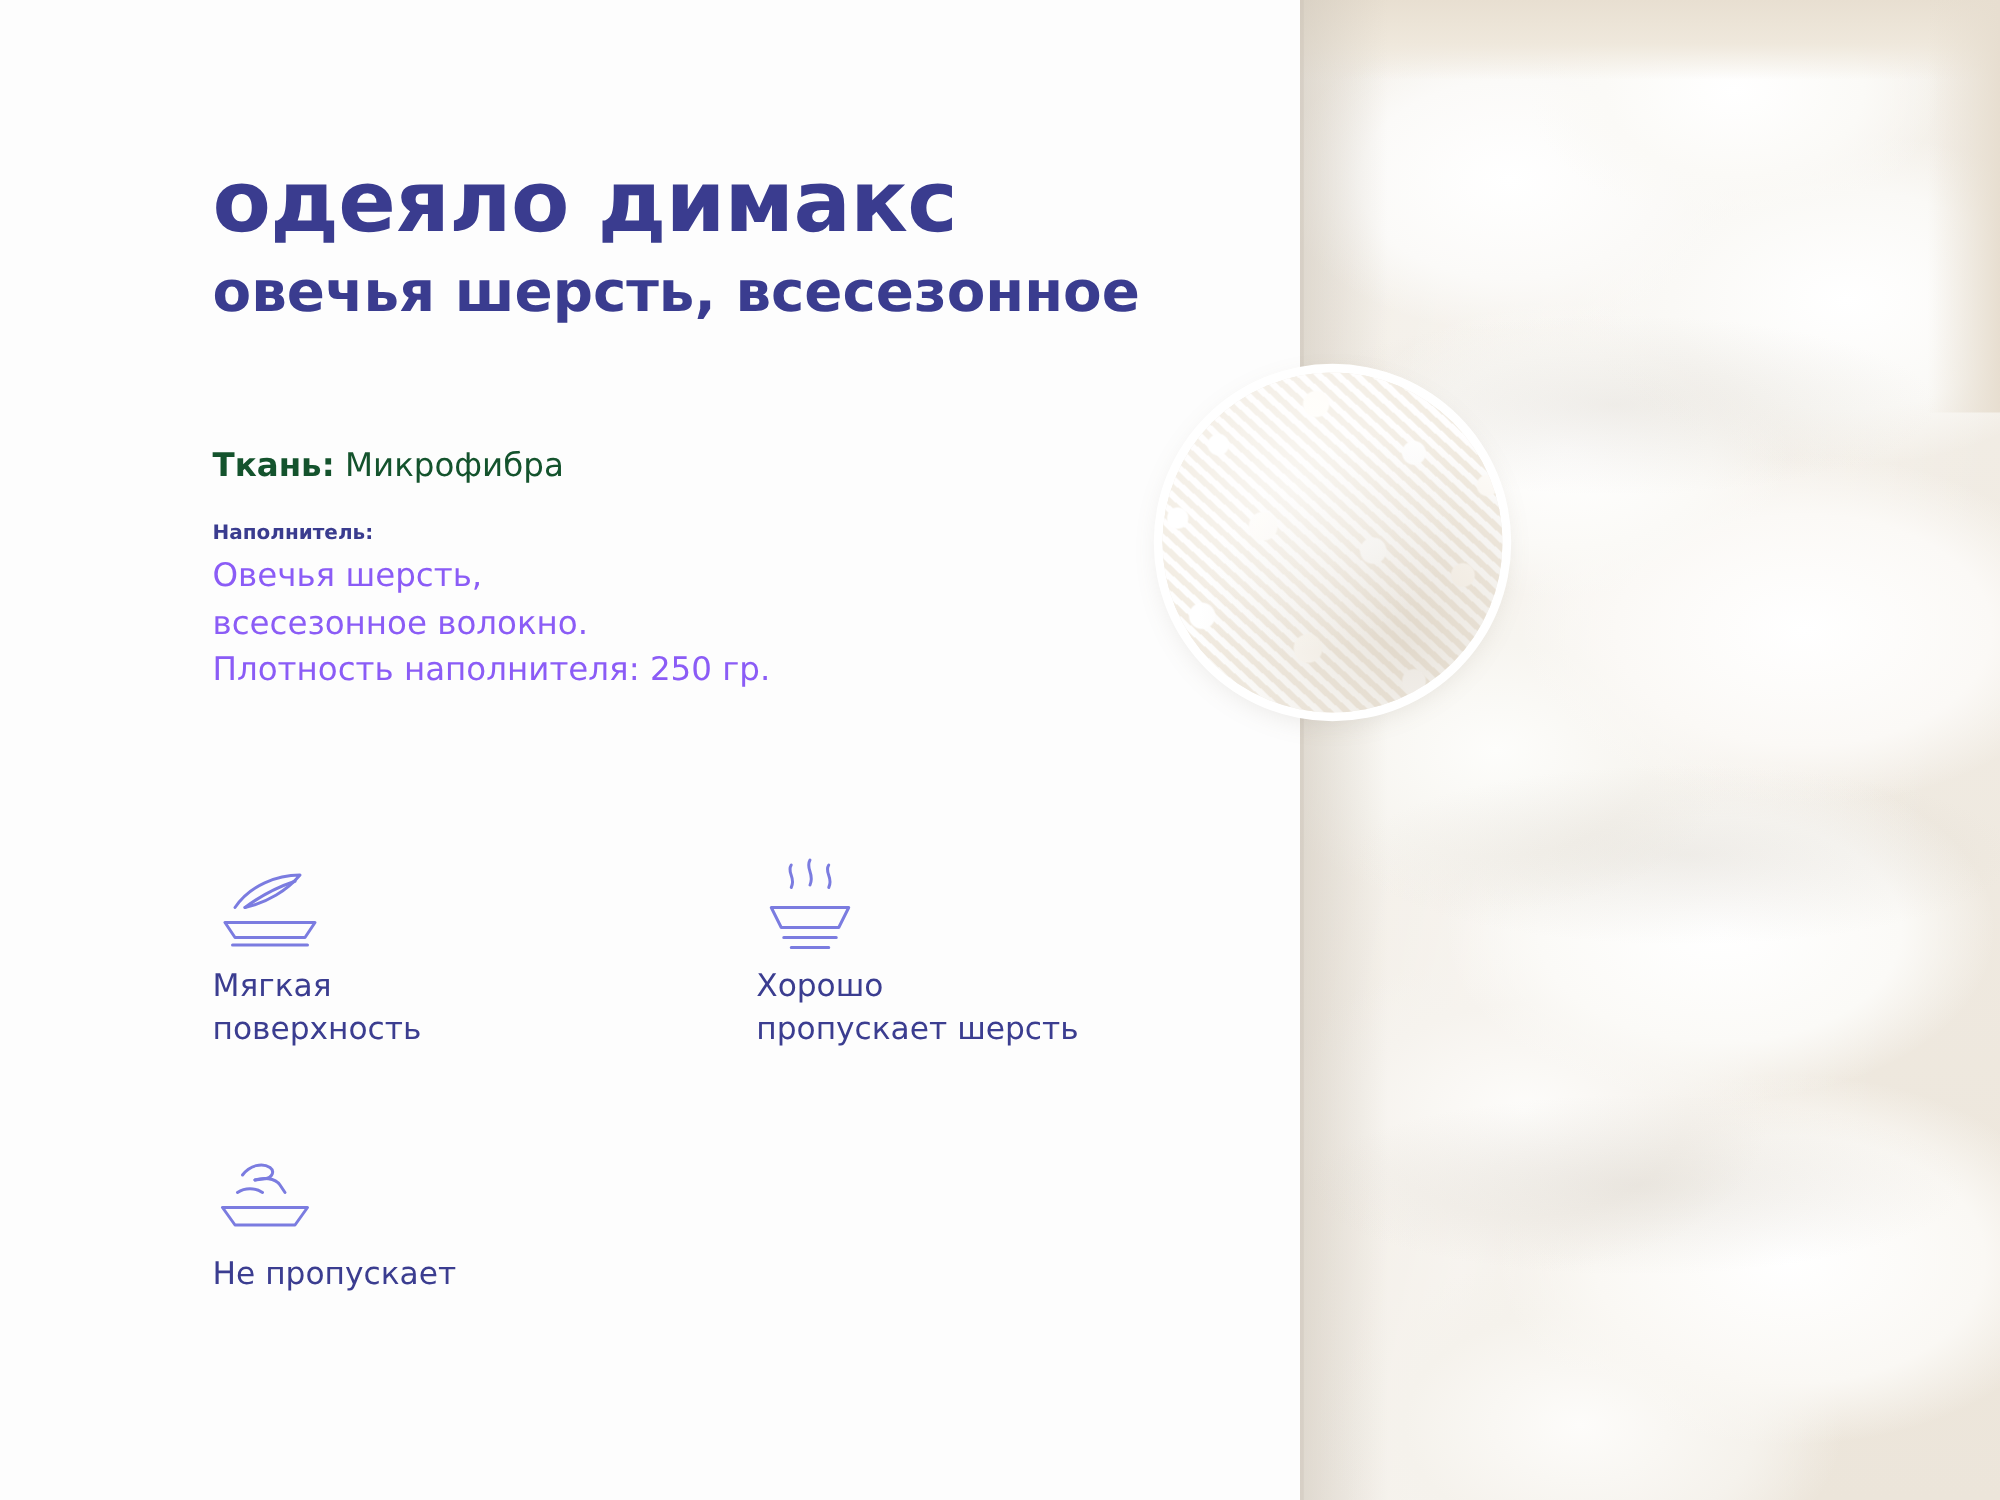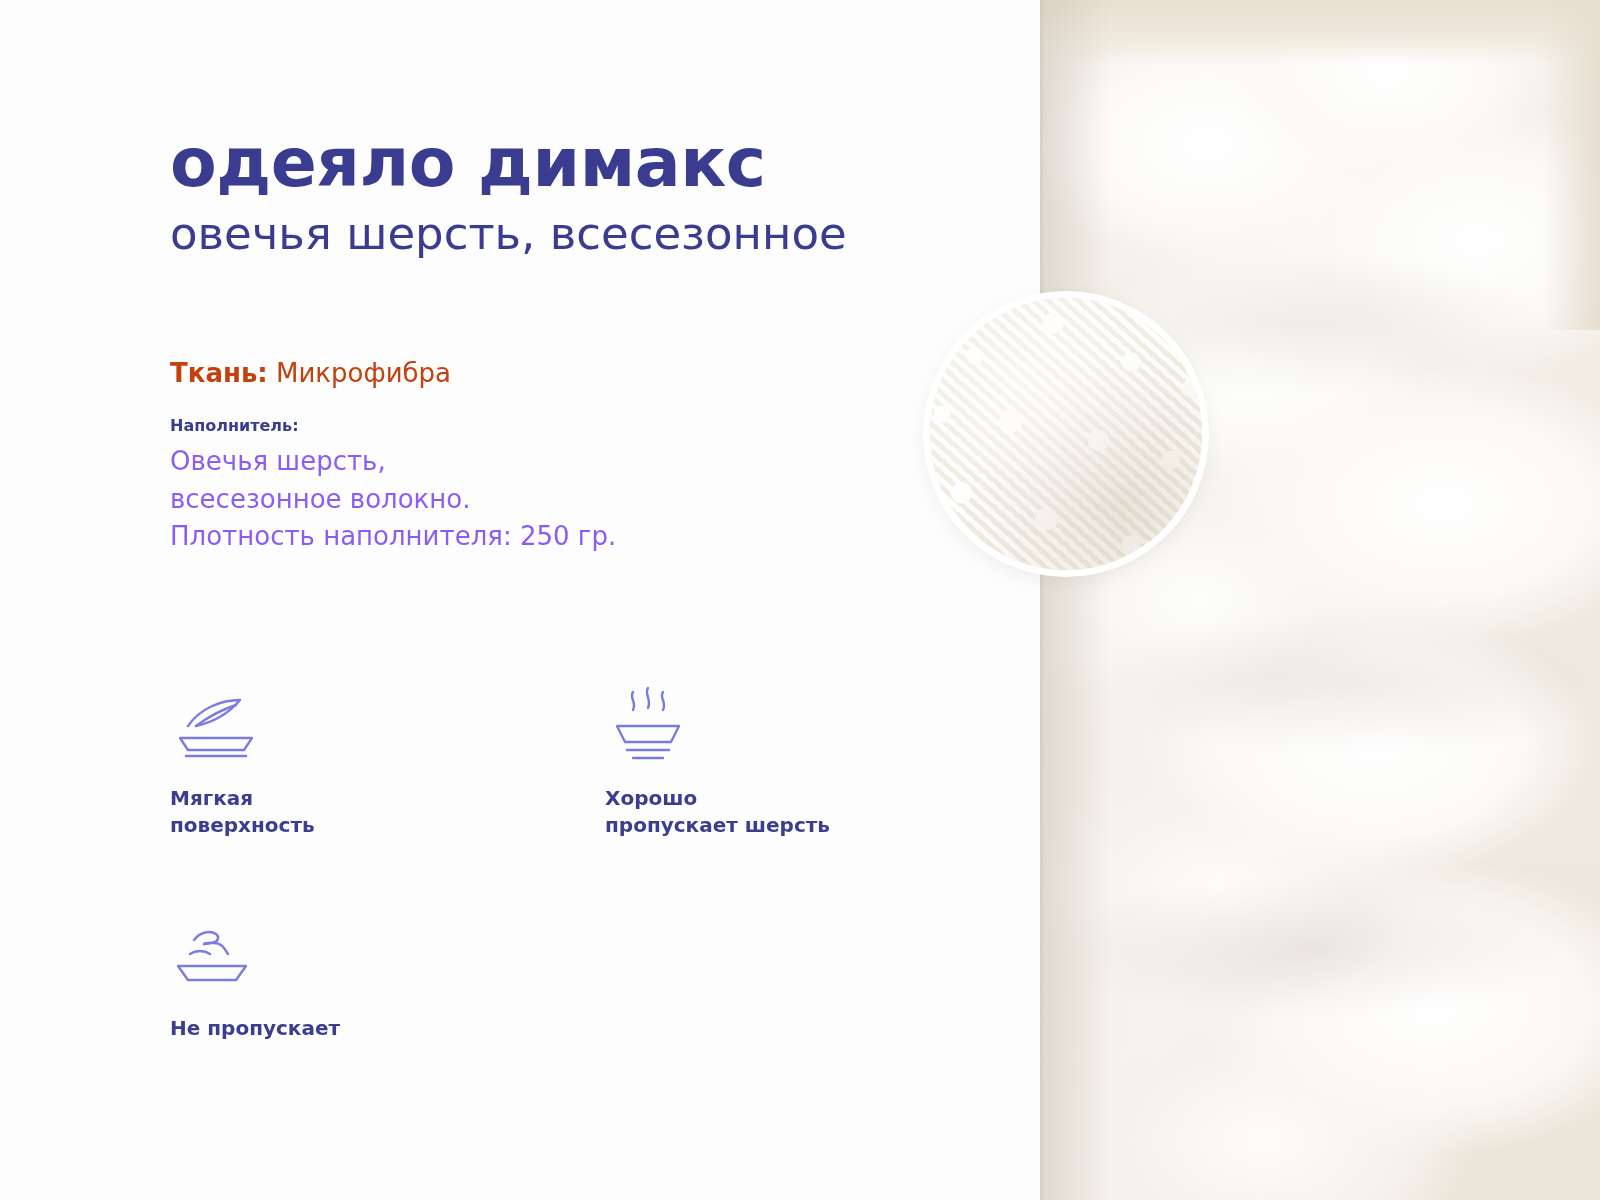--- a/index.html
+++ b/index.html
@@ -143,37 +143,37 @@
   .title-main {
     font-size: 68px;
     font-weight: 700;
     color: #3a3c8f;
     letter-spacing: -0.5px;
     line-height: 1.04;
     margin: 0;
   }
   .title-sub {
     font-size: 45px;
-    font-weight: 400;
+    font-weight: 700;
     color: #3a3c8f;
     line-height: 1.18;
     margin: 8px 0 0 0;
   }
 
   .specs {
     position: absolute;
     left: 170px;
     top: 355px;
     width: 760px;
     color: #3a3c8f;
   }
   .spec-row {
     font-size: 26px;
     line-height: 1.42;
-    color: #c2410c;
+    color: #14532d;
   }
   .spec-label {
     font-weight: 700;
   }
   .spec-block-2 {
     margin-top: 24px;
   }
   .spec-block-2 .spec-label {
     display: block;
     margin-bottom: 8px;
@@ -196,23 +196,23 @@
   }
   .feature {
     position: relative;
   }
   .feature-icon {
     height: 76px;
     display: flex;
     align-items: flex-end;
   }
   .feature-text {
-    margin-top: 23px;
-    font-size: 20px;
-    font-weight: 700;
+    margin-top: 10px;
+    font-size: 25px;
+    font-weight: 400;
     color: #3b3d90;
     line-height: 1.35;
     white-space: pre-line;
   }
   svg { display: block; }
 </style>
 </head>
 <body>
 
 <div class="poster">

